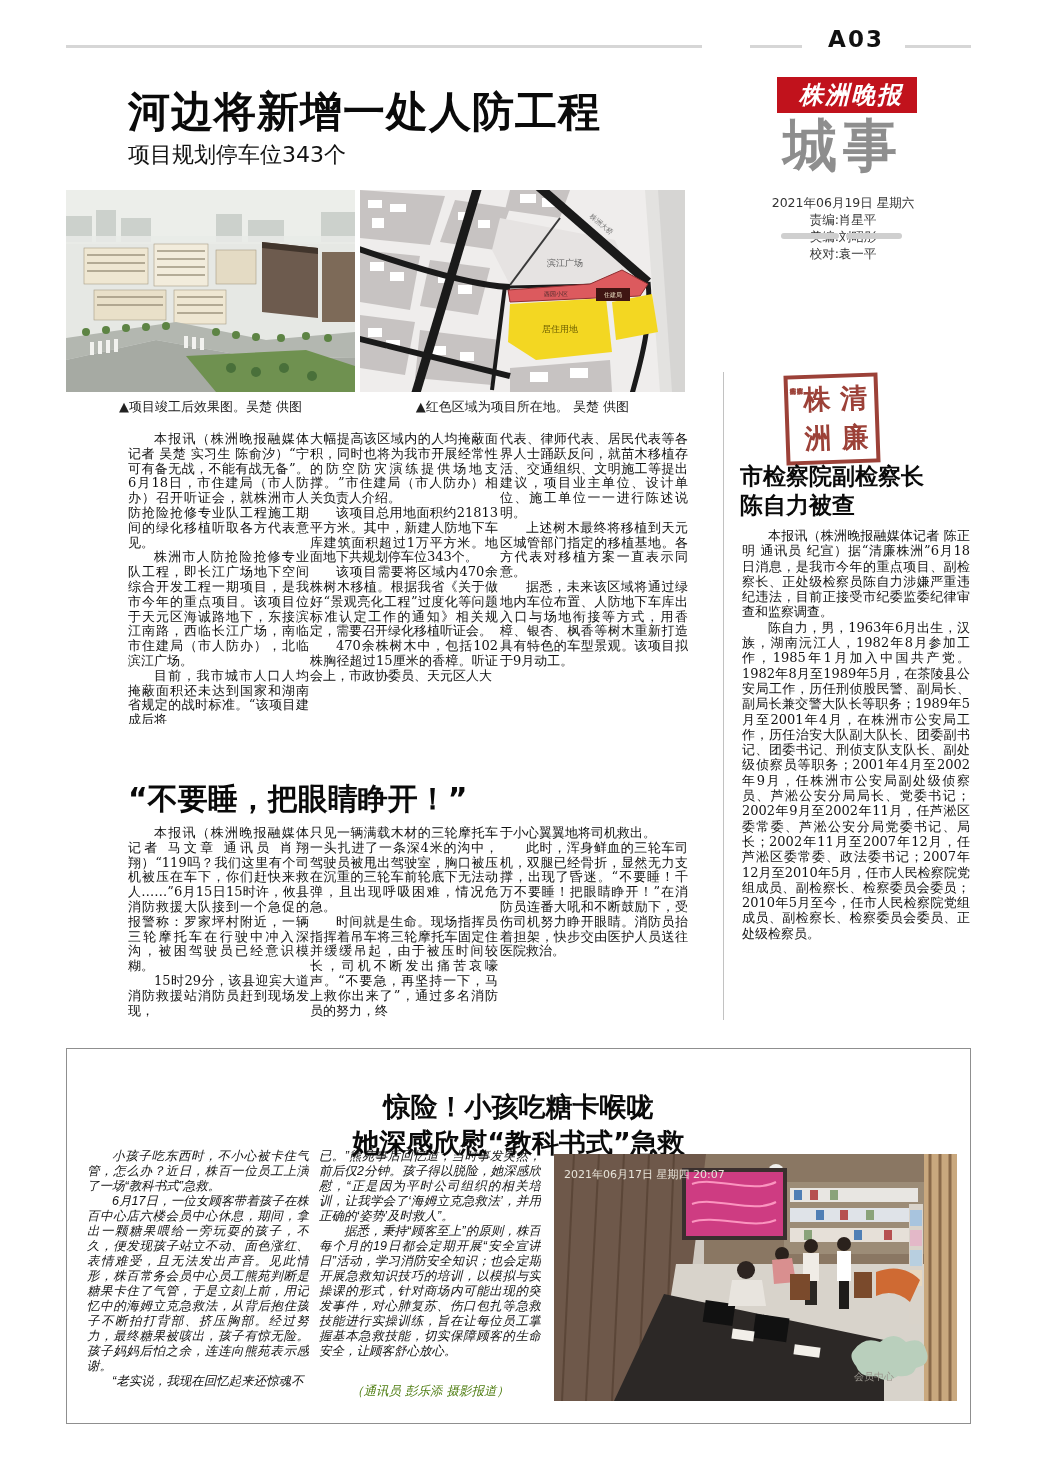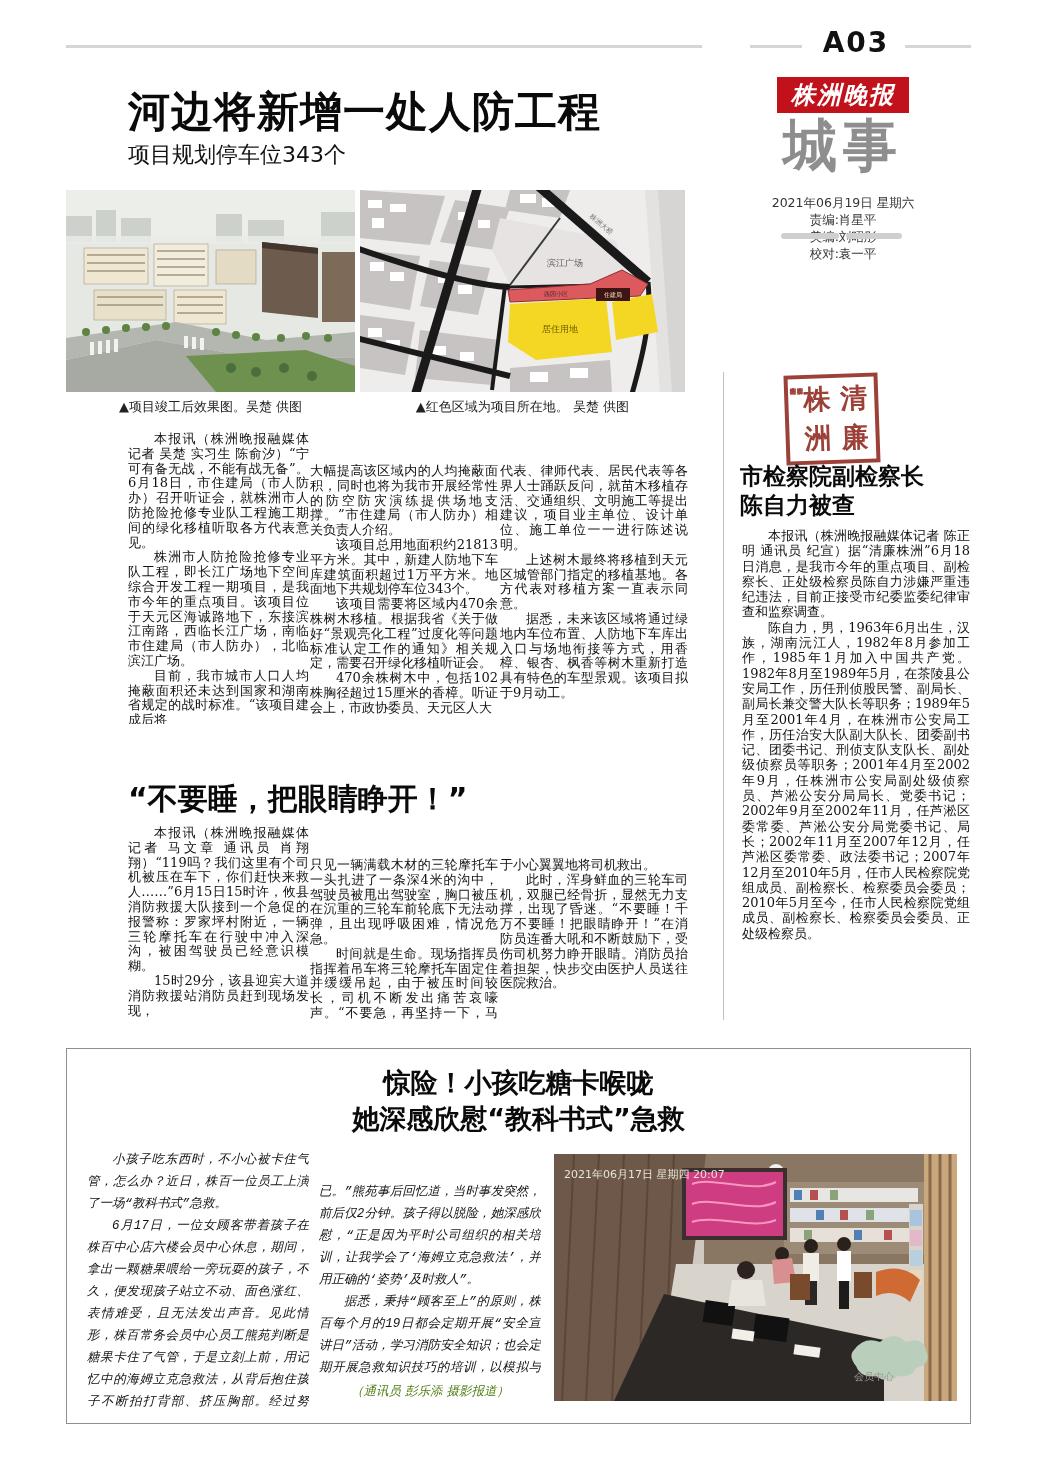--- a/index.html
+++ b/index.html
@@ -1,64 +1,64 @@
 <!DOCTYPE html>
 <html><head>
 <meta charset="utf-8">
 <style>
   html,body{margin:0;padding:0;background:#ffffff;}
   .page{position:relative;width:1039px;height:1459px;background:#fff;overflow:hidden;
         font-family:"DejaVu Sans","Liberation Sans",sans-serif;color:#1a1a1a;}
   .abs{position:absolute;}
   .rule{background:#d6d6d6;height:3px;}
-  .pageno{font-size:28px;font-weight:900;letter-spacing:2px;text-align:center;color:#111;}
+  .pageno{font-size:23px;font-weight:900;letter-spacing:2px;text-align:center;color:#111;}
   .masthead{background:#c1121c;color:#fff;text-align:center;font-weight:900;
             font-style:italic;font-size:24px;line-height:36px;letter-spacing:2px;}
   .section-title{font-family:"DejaVu Serif","Liberation Serif",serif;font-weight:900;
             font-size:54px;letter-spacing:6px;color:#8e8e8e;text-align:center;transform:scaleY(1.05);}
   .credits{font-size:12.5px;line-height:17px;color:#333;text-align:center;margin-top:22px;}
   .tabbar{height:6px;background:#cfcfcf;border-radius:3px;}
   .h-main{font-size:42px;font-weight:900;letter-spacing:1px;color:#0a0a0a;white-space:nowrap;}
   .h-sub{font-size:22px;color:#111;white-space:nowrap;}
   .caption{font-size:13px;color:#222;text-align:center;}
   .col{overflow:hidden;}
   .col p{margin:0;text-align:justify;text-indent:2em;}
-  .col p.cont{text-indent:0;margin-top:32px;}
+  .col p.cont{text-indent:0;}
   .body-a1{font-family:"DejaVu Serif","Liberation Serif",serif;font-size:13px;line-height:14.8px;color:#111;}
   .kicker{font-size:21px;color:#111;white-space:nowrap;}
   .h-fire{font-size:30px;font-weight:900;color:#0a0a0a;white-space:nowrap;}
   .vline{width:1px;background:#c2c2c2;}
   .h-right{font-size:23px;line-height:29px;font-weight:900;color:#0a0a0a;}
   .body-right{font-family:"DejaVu Serif","Liberation Serif",serif;font-size:13px;line-height:15.3px;color:#111;}
   .seal{width:86px;height:82px;border:4px solid #9c4138;background:#fff;transform:rotate(-2deg);}
   .seal-grid{position:absolute;left:10px;top:2px;width:74px;height:78px;display:grid;
              grid-template-columns:1fr 1fr;grid-template-rows:1fr 1fr;}
   .seal-grid span{font-family:"DejaVu Serif","Liberation Serif",serif;font-weight:bold;
              font-size:27px;color:#9c4138;text-align:center;line-height:38px;}
   .seal-side{position:absolute;left:1px;top:3px;writing-mode:vertical-rl;font-size:6.5px;
              color:#9c4138;line-height:7px;letter-spacing:0;}
   .bottom-box{border:1px solid #8f8f8f;background:#fff;}
-  .h-rescue{font-size:27px;font-weight:900;color:#0a0a0a;text-align:center;white-space:nowrap;}
-  .body-rescue{font-family:Liberation Mono, monospace;font-style:italic;
-             font-size:12.5px;line-height:22px;color:#111;}
+  .h-rescue{font-size:27px;font-weight:900;color:#0a0a0a;text-align:center;white-space:nowrap;margin-top:24px;}
+  .body-rescue{font-family:Liberation Sans, sans-serif;font-style:italic;
+             font-size:12.5px;line-height:15px;color:#111;}
   .byline{font-family:"DejaVu Serif","Liberation Serif",serif;font-style:italic;
              font-size:12.5px;color:#4d7c0f;text-align:center;}
   svg{display:block;}
 </style>
 </head>
 <body>
 
 <div class="page">
 
   <div class="abs rule" style="left:66px;top:45px;width:636px;"></div>
   <div class="abs rule" style="left:750px;top:45px;width:52px;"></div>
   <div class="abs rule" style="left:905px;top:45px;width:66px;"></div>
   <div class="abs pageno" style="left:808px;top:26px;width:96px;">A03</div>
 
-  <div class="abs masthead" style="left:777px;top:77px;width:132px;height:36px;">株洲晚报</div>
+  <div class="abs masthead" style="left:777px;top:77px;width:132px;height:36px;padding-left:8px;">株洲晚报</div>
   <div class="abs section-title" style="left:758px;top:110px;width:170px;">城事</div>
   <div class="abs credits" style="left:743px;top:172px;width:200px;">
     <div>2021年06月19日 星期六</div>
     <div>责编:肖星平</div>
     <div>美编:刘昭彤</div>
     <div>校对:袁一平</div>
   </div>
   <div class="abs tabbar" style="left:781px;top:233px;width:58px;"></div>
   <div class="abs tabbar" style="left:846px;top:233px;width:56px;"></div>
 

